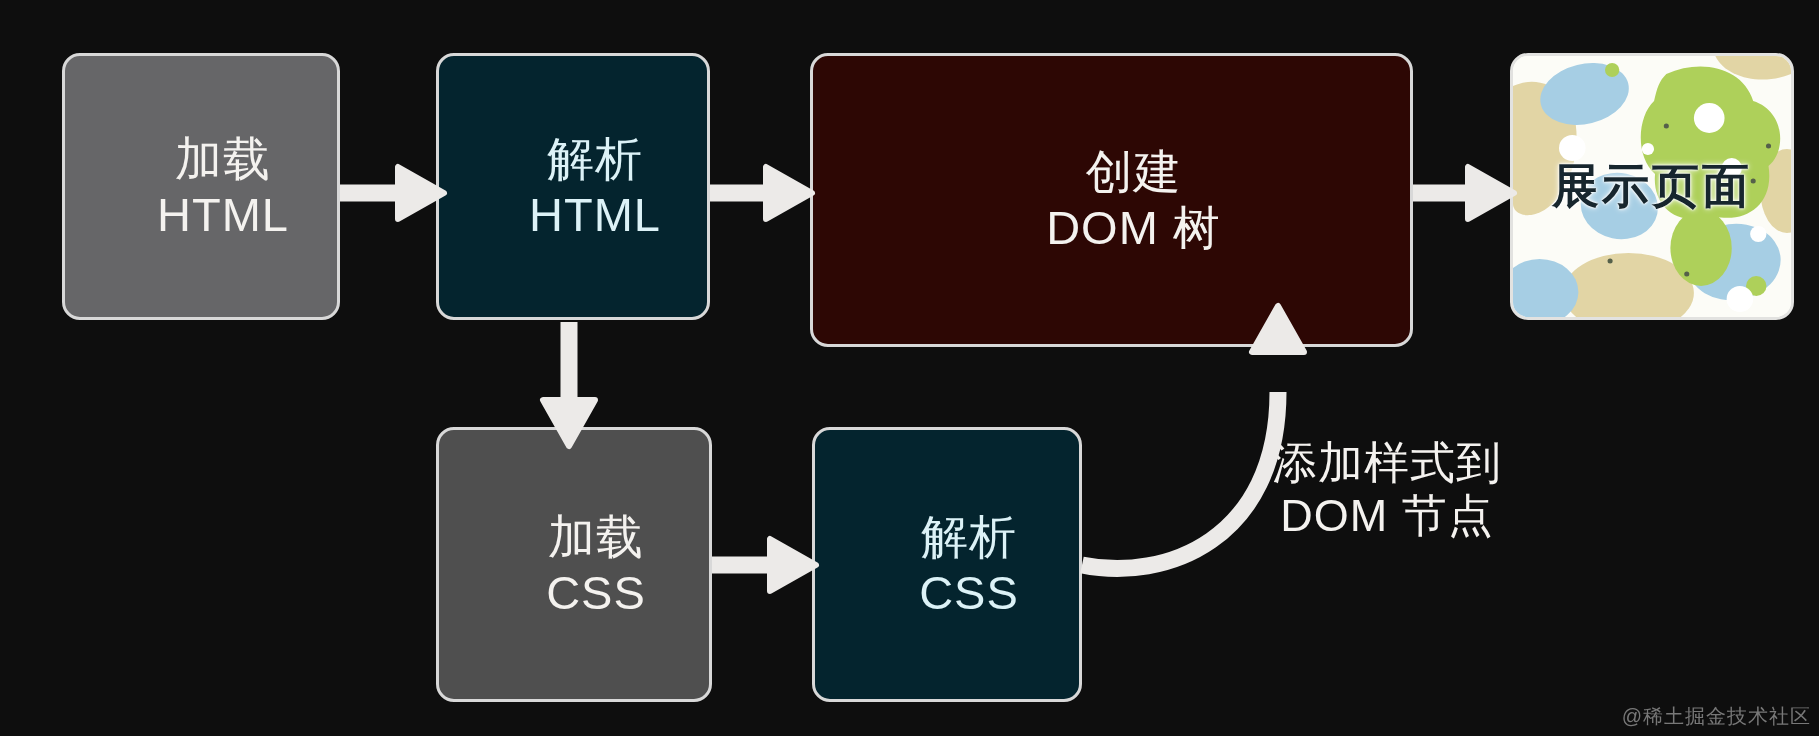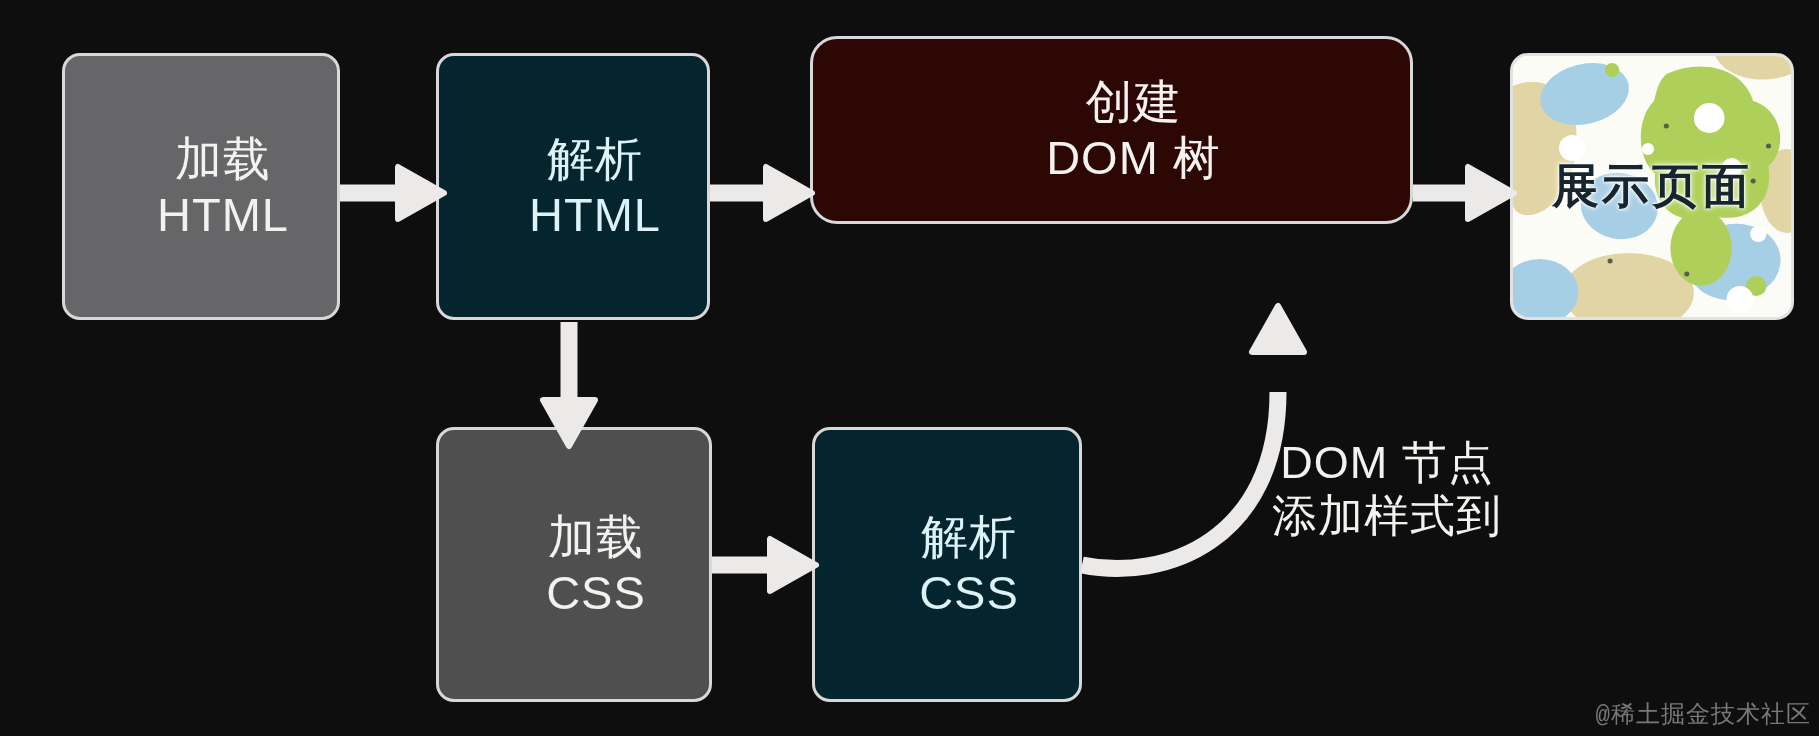--- a/index.html
+++ b/index.html
@@ -14,32 +14,32 @@
   body{font-family:"Liberation Sans","DejaVu Sans",sans-serif;}
   .stage{position:relative;width:1819px;height:736px;background:var(--background);overflow:hidden;}
   .arrow-layer{position:absolute;left:0;top:0;width:1819px;height:736px;z-index:3;pointer-events:none;}
   .node{position:absolute;box-sizing:border-box;border:3px solid var(--box_border);border-radius:18px;
         display:flex;flex-direction:column;align-items:center;justify-content:center;
         text-align:center;z-index:2;padding-left:44px;}
   .node .ln{display:block;font-size:47px;line-height:56px;font-weight:500;letter-spacing:1px;color:var(--text);}
   .node-load-html{left:62px;top:53px;width:278px;height:267px;background:var(--load_html_fill);}
   .node-parse-html{left:436px;top:53px;width:274px;height:267px;background:var(--parse_fill);}
   .node-parse-html .ln,.node-parse-css .ln{color:var(--parse_text);}
-  .node-create-dom{left:810px;top:36px;width:603px;height:188px;background:var(--create_dom_fill);border-radius:27px;}
+  .node-create-dom{left:810px;top:53px;width:603px;height:294px;background:var(--create_dom_fill);}
   .node-display-page{left:1510px;top:53px;width:284px;height:267px;background:var(--pattern_bg);
         border-color:#e2e2e0;overflow:hidden;padding:0;}
   .node-load-css{left:436px;top:427px;width:276px;height:275px;background:var(--load_css_fill);}
   .node-parse-css{left:812px;top:427px;width:270px;height:275px;background:var(--parse_fill);}
   .pattern-svg{position:absolute;left:0;top:0;width:100%;height:100%;}
   .display-label{position:relative;z-index:2;font-size:47px;font-weight:700;letter-spacing:3px;
         color:var(--display_text);text-shadow:0 0 6px #fff,0 0 3px #fff,0 0 2px #fff;}
   .annotation{position:absolute;left:1180px;top:436px;width:414px;z-index:2;text-align:center;
         color:var(--text);font-size:45px;line-height:53px;font-weight:500;letter-spacing:1px;}
   .watermark{position:absolute;right:8px;bottom:6px;z-index:4;color:var(--watermark);
-        font-size:24px;letter-spacing:1px;font-family:Liberation Mono, monospace;}
+        font-size:20px;letter-spacing:1px;}
 </style>
 </head>
 <body>
 
 <div class="stage">
 
   <div class="node node-load-html">
     <span class="ln">加载</span>
     <span class="ln">HTML</span>
   </div>
@@ -93,22 +93,22 @@
     <span class="ln">加载</span>
     <span class="ln">CSS</span>
   </div>
 
   <div class="node node-parse-css">
     <span class="ln">解析</span>
     <span class="ln">CSS</span>
   </div>
 
   <div class="annotation">
+    <div>添加样式到</div>
     <div>DOM 节点</div>
-    <div>添加样式到</div>
   </div>
 
   <svg class="arrow-layer" viewBox="0 0 1819 736" aria-hidden="true">
     <g stroke="var(--arrow)" fill="none" stroke-width="17">
       <path d="M340,193 H400"></path>
       <path d="M710,193 H768"></path>
       <path d="M1413,193 H1470"></path>
       <path d="M569,322 V398"></path>
       <path d="M712,565 H772"></path>
       <path d="M1082,565 C1165,582 1278,540 1278,392"></path>

